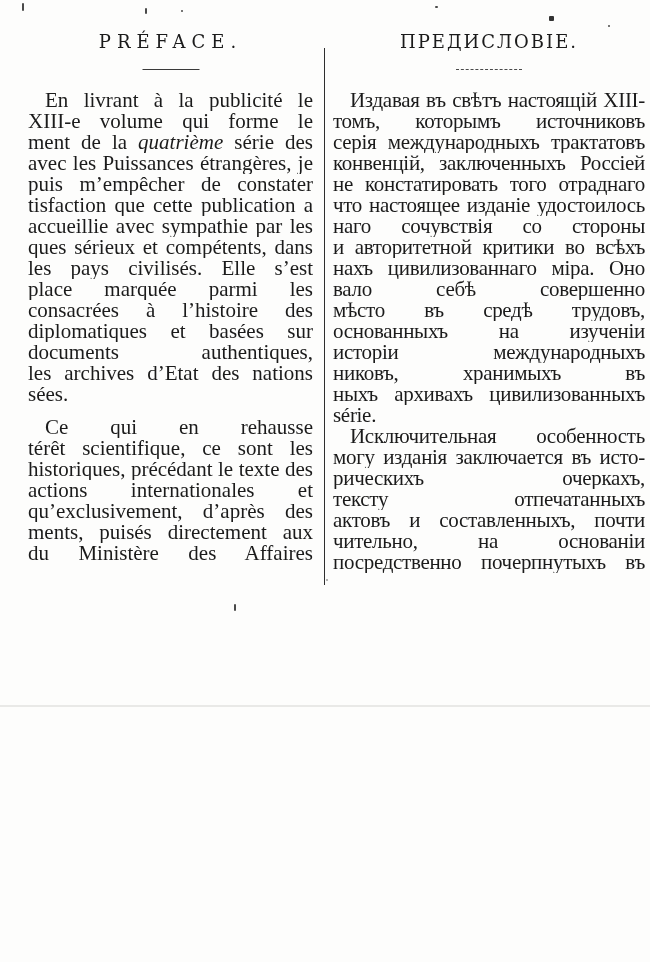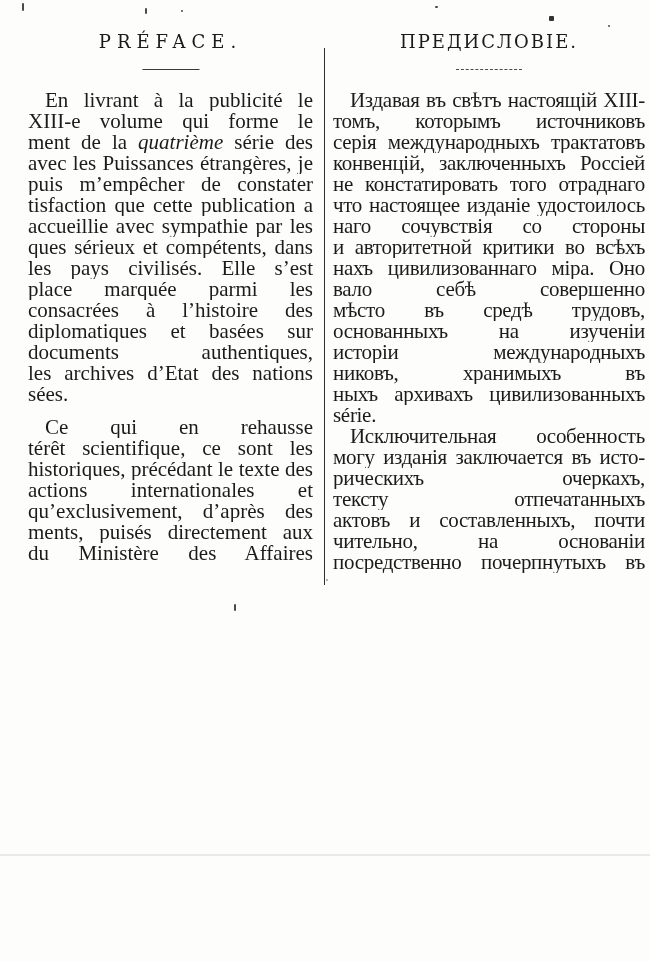--- a/index.html
+++ b/index.html
@@ -4,21 +4,21 @@
 <style>
   html, body { margin: 0; padding: 0; }
   body {
     width: 650px; height: 962px;
     background: #fdfdfc;
     position: relative;
     font-family: "Liberation Serif", "DejaVu Serif", serif;
     color: #1b1b1b;
     overflow: hidden;
   }
-  .page { position: absolute; left: 0; top: 0; width: 650px; height: 856px; }
+  .page { position: absolute; left: 0; top: 0; width: 650px; height: 707px; }
 
   .col { position: absolute; top: 0; }
   .col-left  { left: 28px;  width: 285px; }
   .col-right { left: 333px; width: 312px; }
 
   .col-header {
     position: absolute; top: 31px; left: 0; right: 0;
     text-align: center;
     font-family: "DejaVu Serif", serif;
     font-size: 18px;

